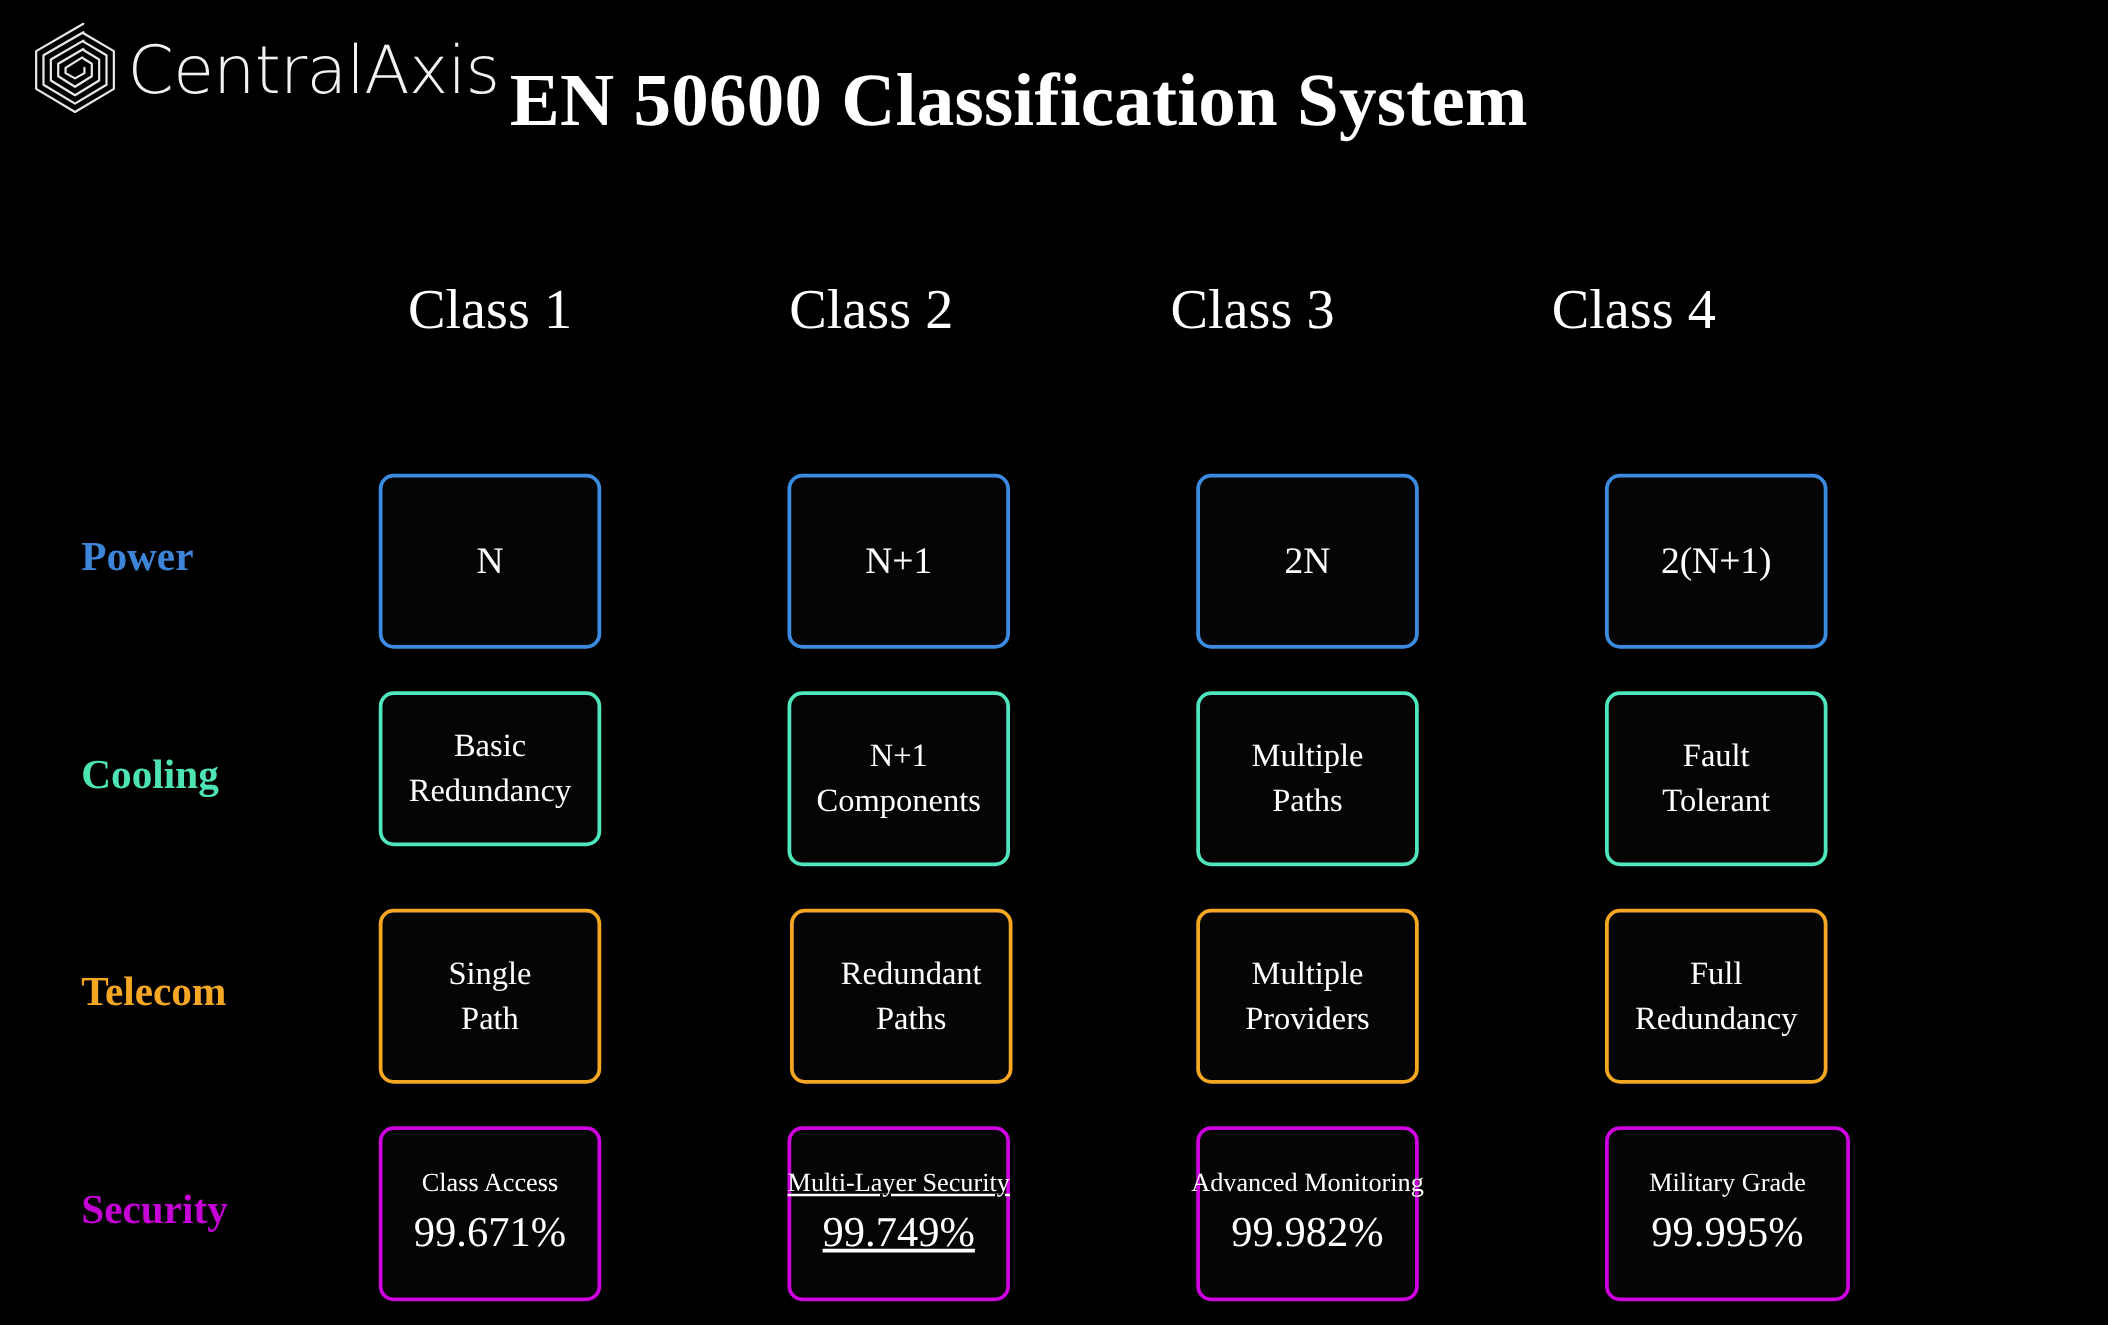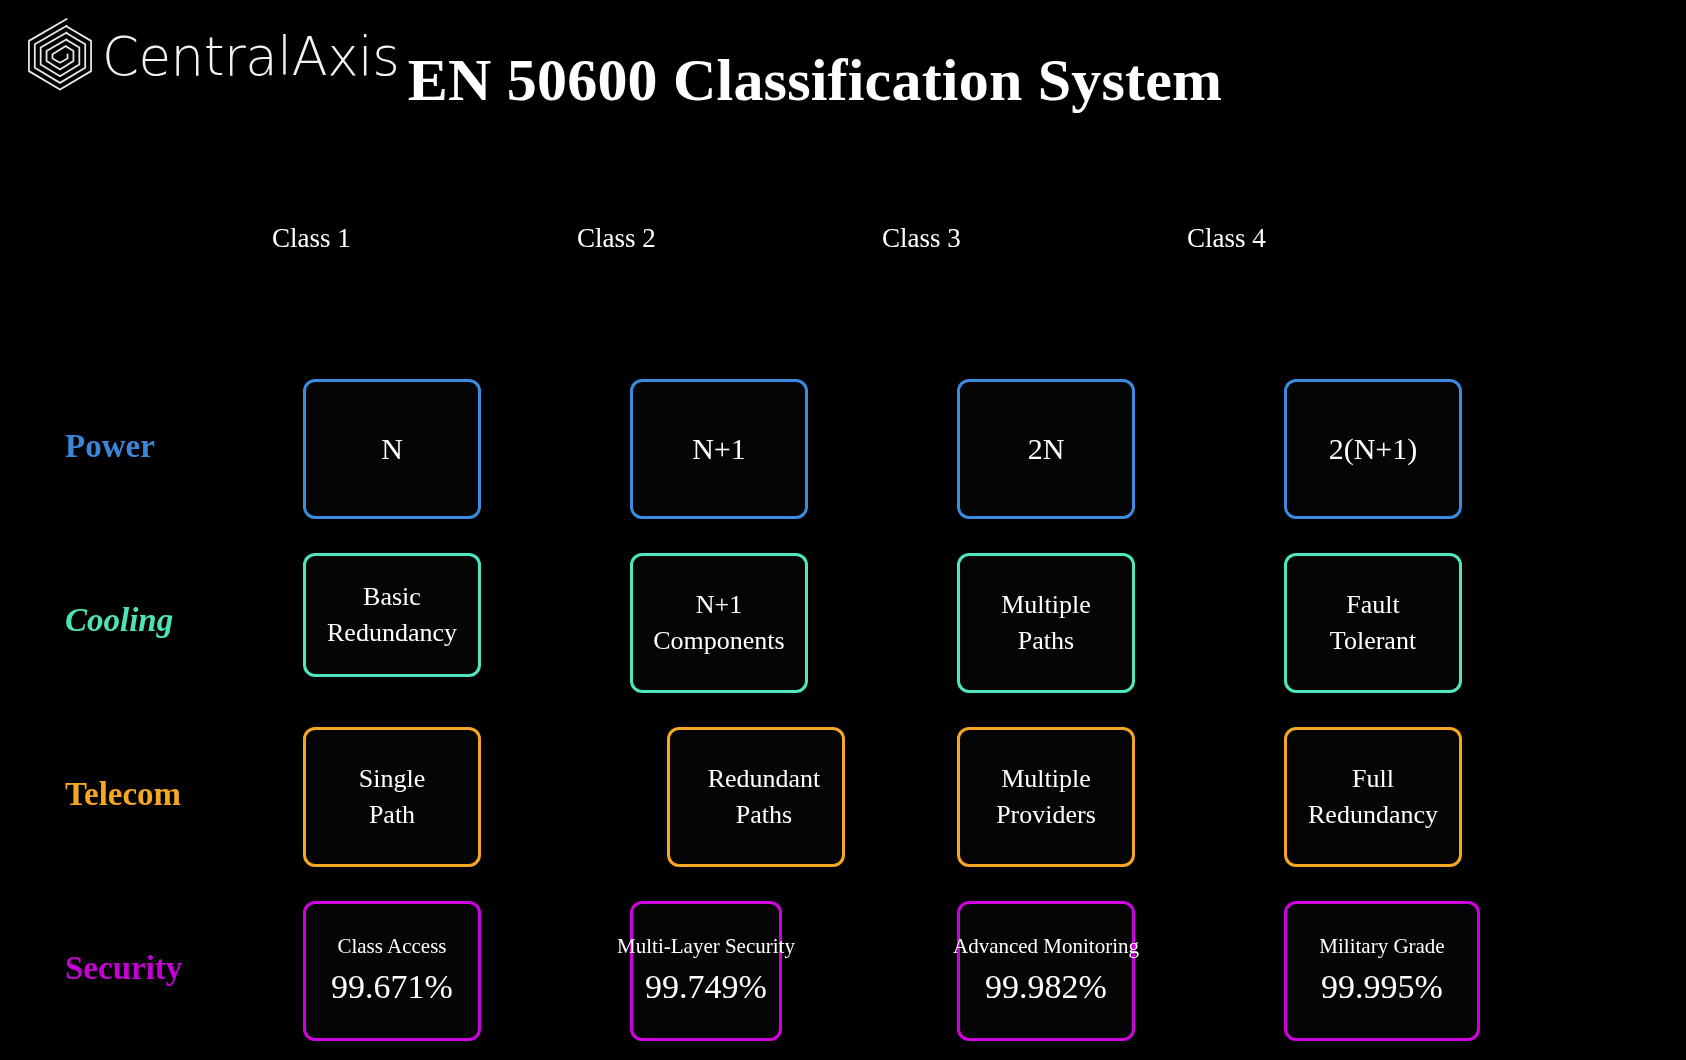--- a/index.html
+++ b/index.html
@@ -63,21 +63,22 @@
     position: absolute;
     left: 0;
     top: 0;
     width: 1686px;
     height: 1060px;
   }
 
   .col-head {
     position: absolute;
     width: 240px;
-    font-size: 27px;
+    text-align: center;
+    font-size: 45px;
     color: #ffffff;
     font-weight: normal;
     line-height: 1;
   }
 
   .row-label {
     position: absolute;
     width: 220px;
     text-align: left;
     font-size: 33px;
@@ -134,21 +135,21 @@
 </div>
 
 <div class="matrix">
 
   <div class="col-head" style="left:272px; top:225px;">Class 1</div>
   <div class="col-head" style="left:577px; top:225px;">Class 2</div>
   <div class="col-head" style="left:882px; top:225px;">Class 3</div>
   <div class="col-head" style="left:1187px; top:225px;">Class 4</div>
 
   <div class="row-label" style="left:65px; top:430px; color:#3d85d8;">Power</div>
-  <div class="row-label" style="left:65px; top:604px; color:#4ee3b5;font-style:italic;">Cooling</div>
+  <div class="row-label" style="left:65px; top:604px; color:#4ee3b5;">Cooling</div>
   <div class="row-label" style="left:65px; top:778px; color:#f5a623;">Telecom</div>
   <div class="row-label" style="left:65px; top:952px; color:#c400d4;">Security</div>
 
   <div class="cell row-power" style="left:303px;  top:379px; width:178px; height:140px; border-color:#3b8ce0;">
     <span class="line">N</span>
   </div>
   <div class="cell row-power" style="left:630px;  top:379px; width:178px; height:140px; border-color:#3b8ce0;">
     <span class="line">N+1</span>
   </div>
   <div class="cell row-power" style="left:957px;  top:379px; width:178px; height:140px; border-color:#3b8ce0;">
@@ -172,38 +173,38 @@
   </div>
   <div class="cell row-cooling" style="left:1284px; top:553px; width:178px; height:140px; border-color:#4fe6bd;">
     <span class="line">Fault</span>
     <span class="line">Tolerant</span>
   </div>
 
   <div class="cell row-telecom" style="left:303px;  top:727px; width:178px; height:140px; border-color:#f5a623;">
     <span class="line">Single</span>
     <span class="line">Path</span>
   </div>
-  <div class="cell row-telecom" style="left:667px;  top:727px; width:178px; height:140px; border-color:#f5a623;padding-left:16px;">
+  <div class="cell row-telecom" style="left:632px;  top:727px; width:178px; height:140px; border-color:#f5a623;padding-left:16px;">
     <span class="line">Redundant</span>
     <span class="line">Paths</span>
   </div>
   <div class="cell row-telecom" style="left:957px;  top:727px; width:178px; height:140px; border-color:#f5a623;">
     <span class="line">Multiple</span>
     <span class="line">Providers</span>
   </div>
   <div class="cell row-telecom" style="left:1284px; top:727px; width:178px; height:140px; border-color:#f5a623;">
     <span class="line">Full</span>
     <span class="line">Redundancy</span>
   </div>
 
   <div class="cell row-security" style="left:303px;  top:901px; width:178px; height:140px; border-color:#cf00e0;">
     <span class="line line-label">Class Access</span>
     <span class="line line-value">99.671%</span>
   </div>
-  <div class="cell row-security" style="left:630px;  top:901px; width:152px; height:140px; border-color:#cf00e0;">
+  <div class="cell row-security" style="left:630px;  top:901px; width:178px; height:140px; border-color:#cf00e0;text-decoration:underline;">
     <span class="line line-label">Multi-Layer Security</span>
     <span class="line line-value">99.749%</span>
   </div>
   <div class="cell row-security" style="left:957px;  top:901px; width:178px; height:140px; border-color:#cf00e0;">
     <span class="line line-label">Advanced Monitoring</span>
     <span class="line line-value">99.982%</span>
   </div>
   <div class="cell row-security" style="left:1284px; top:901px; width:196px; height:140px; border-color:#cf00e0;">
     <span class="line line-label">Military Grade</span>
     <span class="line line-value">99.995%</span>

